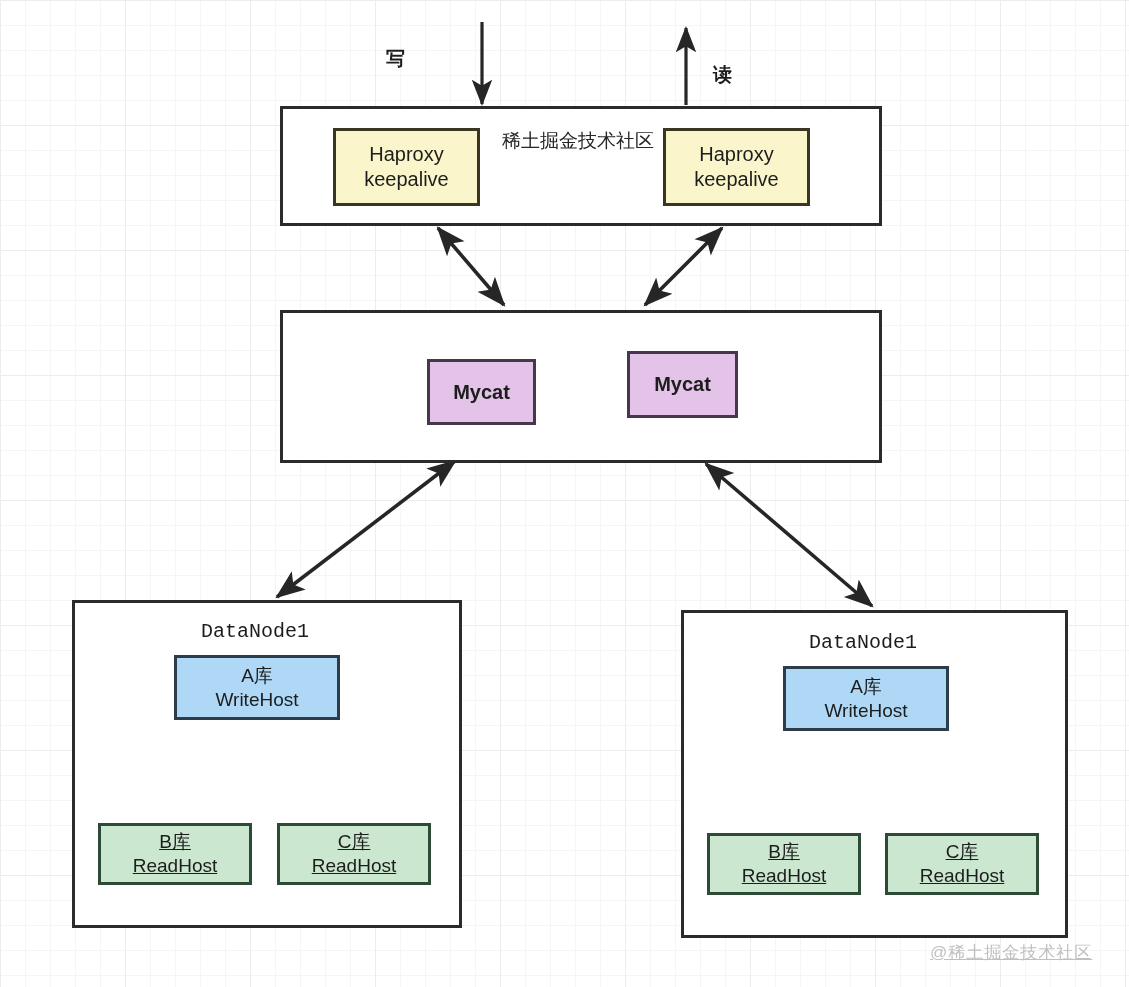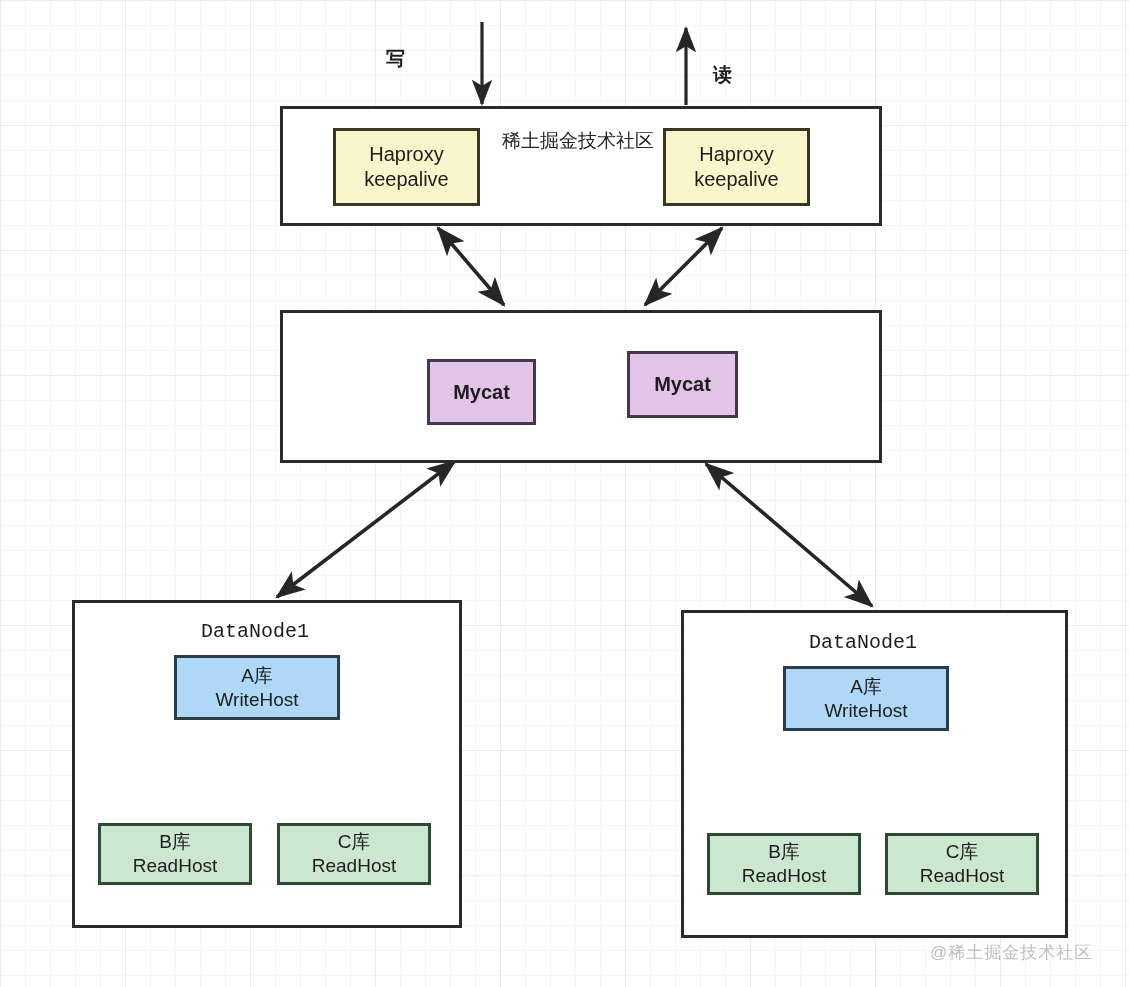--- a/index.html
+++ b/index.html
@@ -62,20 +62,21 @@
   }
   .write-box {
     background: #aed8f6;
     border: 3px solid #2c3c48;
     font-size: 19px;
   }
   .read-box {
     background: #cbe7cf;
     border: 3px solid #2c4a35;
     font-size: 19px;
+    text-decoration: underline;
   }
   .plain-label {
     position: absolute;
     color: #1d1d1d;
     white-space: nowrap;
   }
   .cjk-bold {
     font-weight: bold;
     font-size: 19px;
   }
@@ -86,20 +87,21 @@
   .edge-label {
     font-size: 19px;
     color: #262626;
   }
   .watermark {
     position: absolute;
     font-size: 17px;
     color: #bfbfbf;
     letter-spacing: 1px;
     white-space: nowrap;
+    text-decoration: underline;
   }
 </style>
 </head>
 <body>
 
 <div id="canvas">
 
   <svg id="arrows" viewBox="0 0 1129 987">
     <defs>
       <marker id="ah" markerWidth="10" markerHeight="10" refX="7.6" refY="3.6" orient="auto" markerUnits="strokeWidth">

